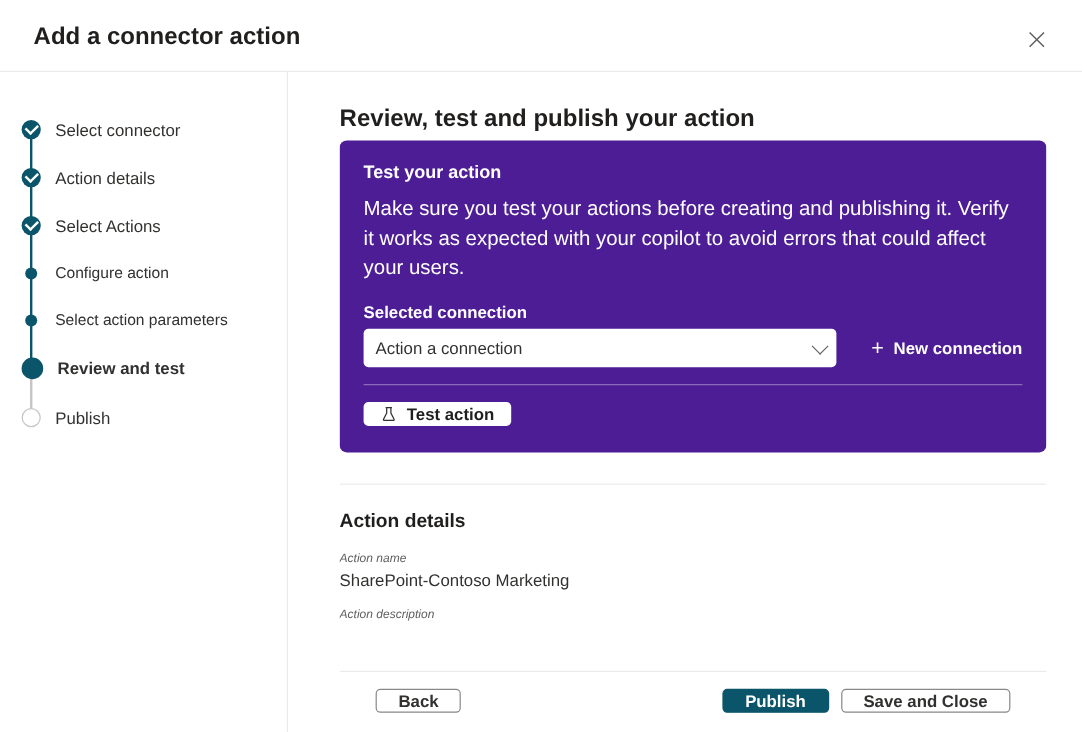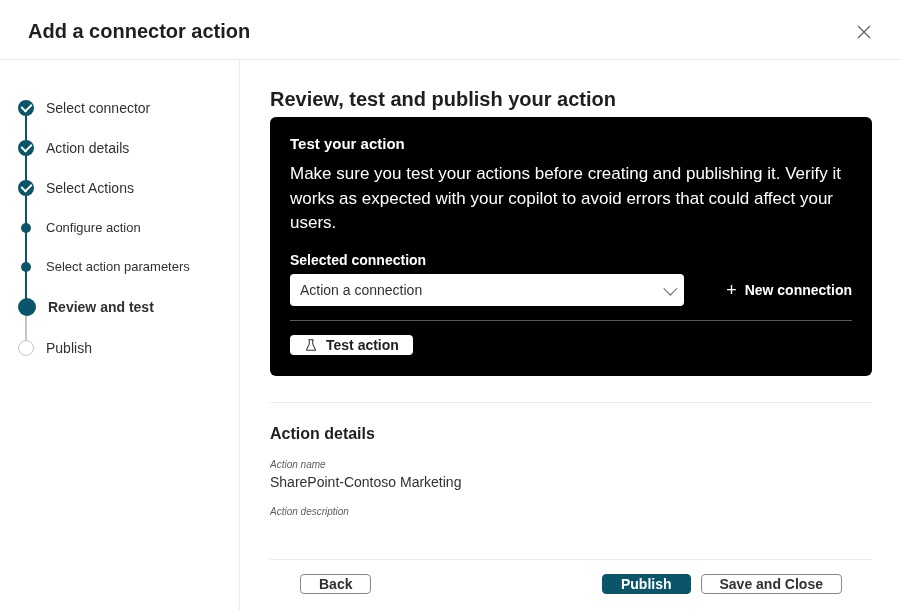--- a/index.html
+++ b/index.html
@@ -7,39 +7,39 @@
       font-family: "Segoe UI", -apple-system, BlinkMacSystemFont, sans-serif;
       background: #fff;
       color: #323130;
       width: 902px;
       height: 610px;
       overflow: hidden;
     }
     .header {
       display: flex;
       justify-content: space-between;
-      align-items: center;
+      align-items: flex-end;
       padding: 20px 28px 16px 28px;
     }
     .header-title {
       font-size: 20px;
       font-weight: 600;
       color: #201f1e;
     }
     .close-btn {
       cursor: pointer;
       color: #605e5c;
       width: 20px;
       height: 20px;
       display: flex;
       align-items: center;
       justify-content: center;
     }
     .divider { border-top: 1px solid #edebe9; }
-    .main-wrap { display: flex; height: calc(100% - 60px); }
+    .main-wrap { display: flex; height: calc(100% - 60px); gap: 13px; }
     .sidebar {
       width: 240px;
       border-right: 1px solid #edebe9;
       padding: 28px 18px 0 18px;
     }
     .stepper { position: relative; }
     .step {
       display: flex;
       align-items: center;
       gap: 12px;
@@ -116,21 +116,21 @@
       font-weight: 600;
       color: #201f1e;
       margin-bottom: 6px;
     }
     .page-subtitle {
       font-size: 14px;
       color: #323130;
       margin-bottom: 22px;
     }
     .test-card {
-      background: #000000;
+      background: #4c1d95;
       color: #fff;
       border-radius: 6px;
       padding: 18px 20px 20px 20px;
     }
     .test-card-title { font-size: 15px; font-weight: 600; margin-bottom: 10px; }
     .test-card-desc { font-size: 17px; line-height: 1.45; margin-bottom: 16px; }
     .test-card-label { font-size: 14px; font-weight: 600; margin-bottom: 6px; }
     .conn-row { display: flex; align-items: center; gap: 24px; border-bottom: 1px solid rgba(255,255,255,0.35); padding-bottom: 14px; }
     .select-box {
       background: #fff;

